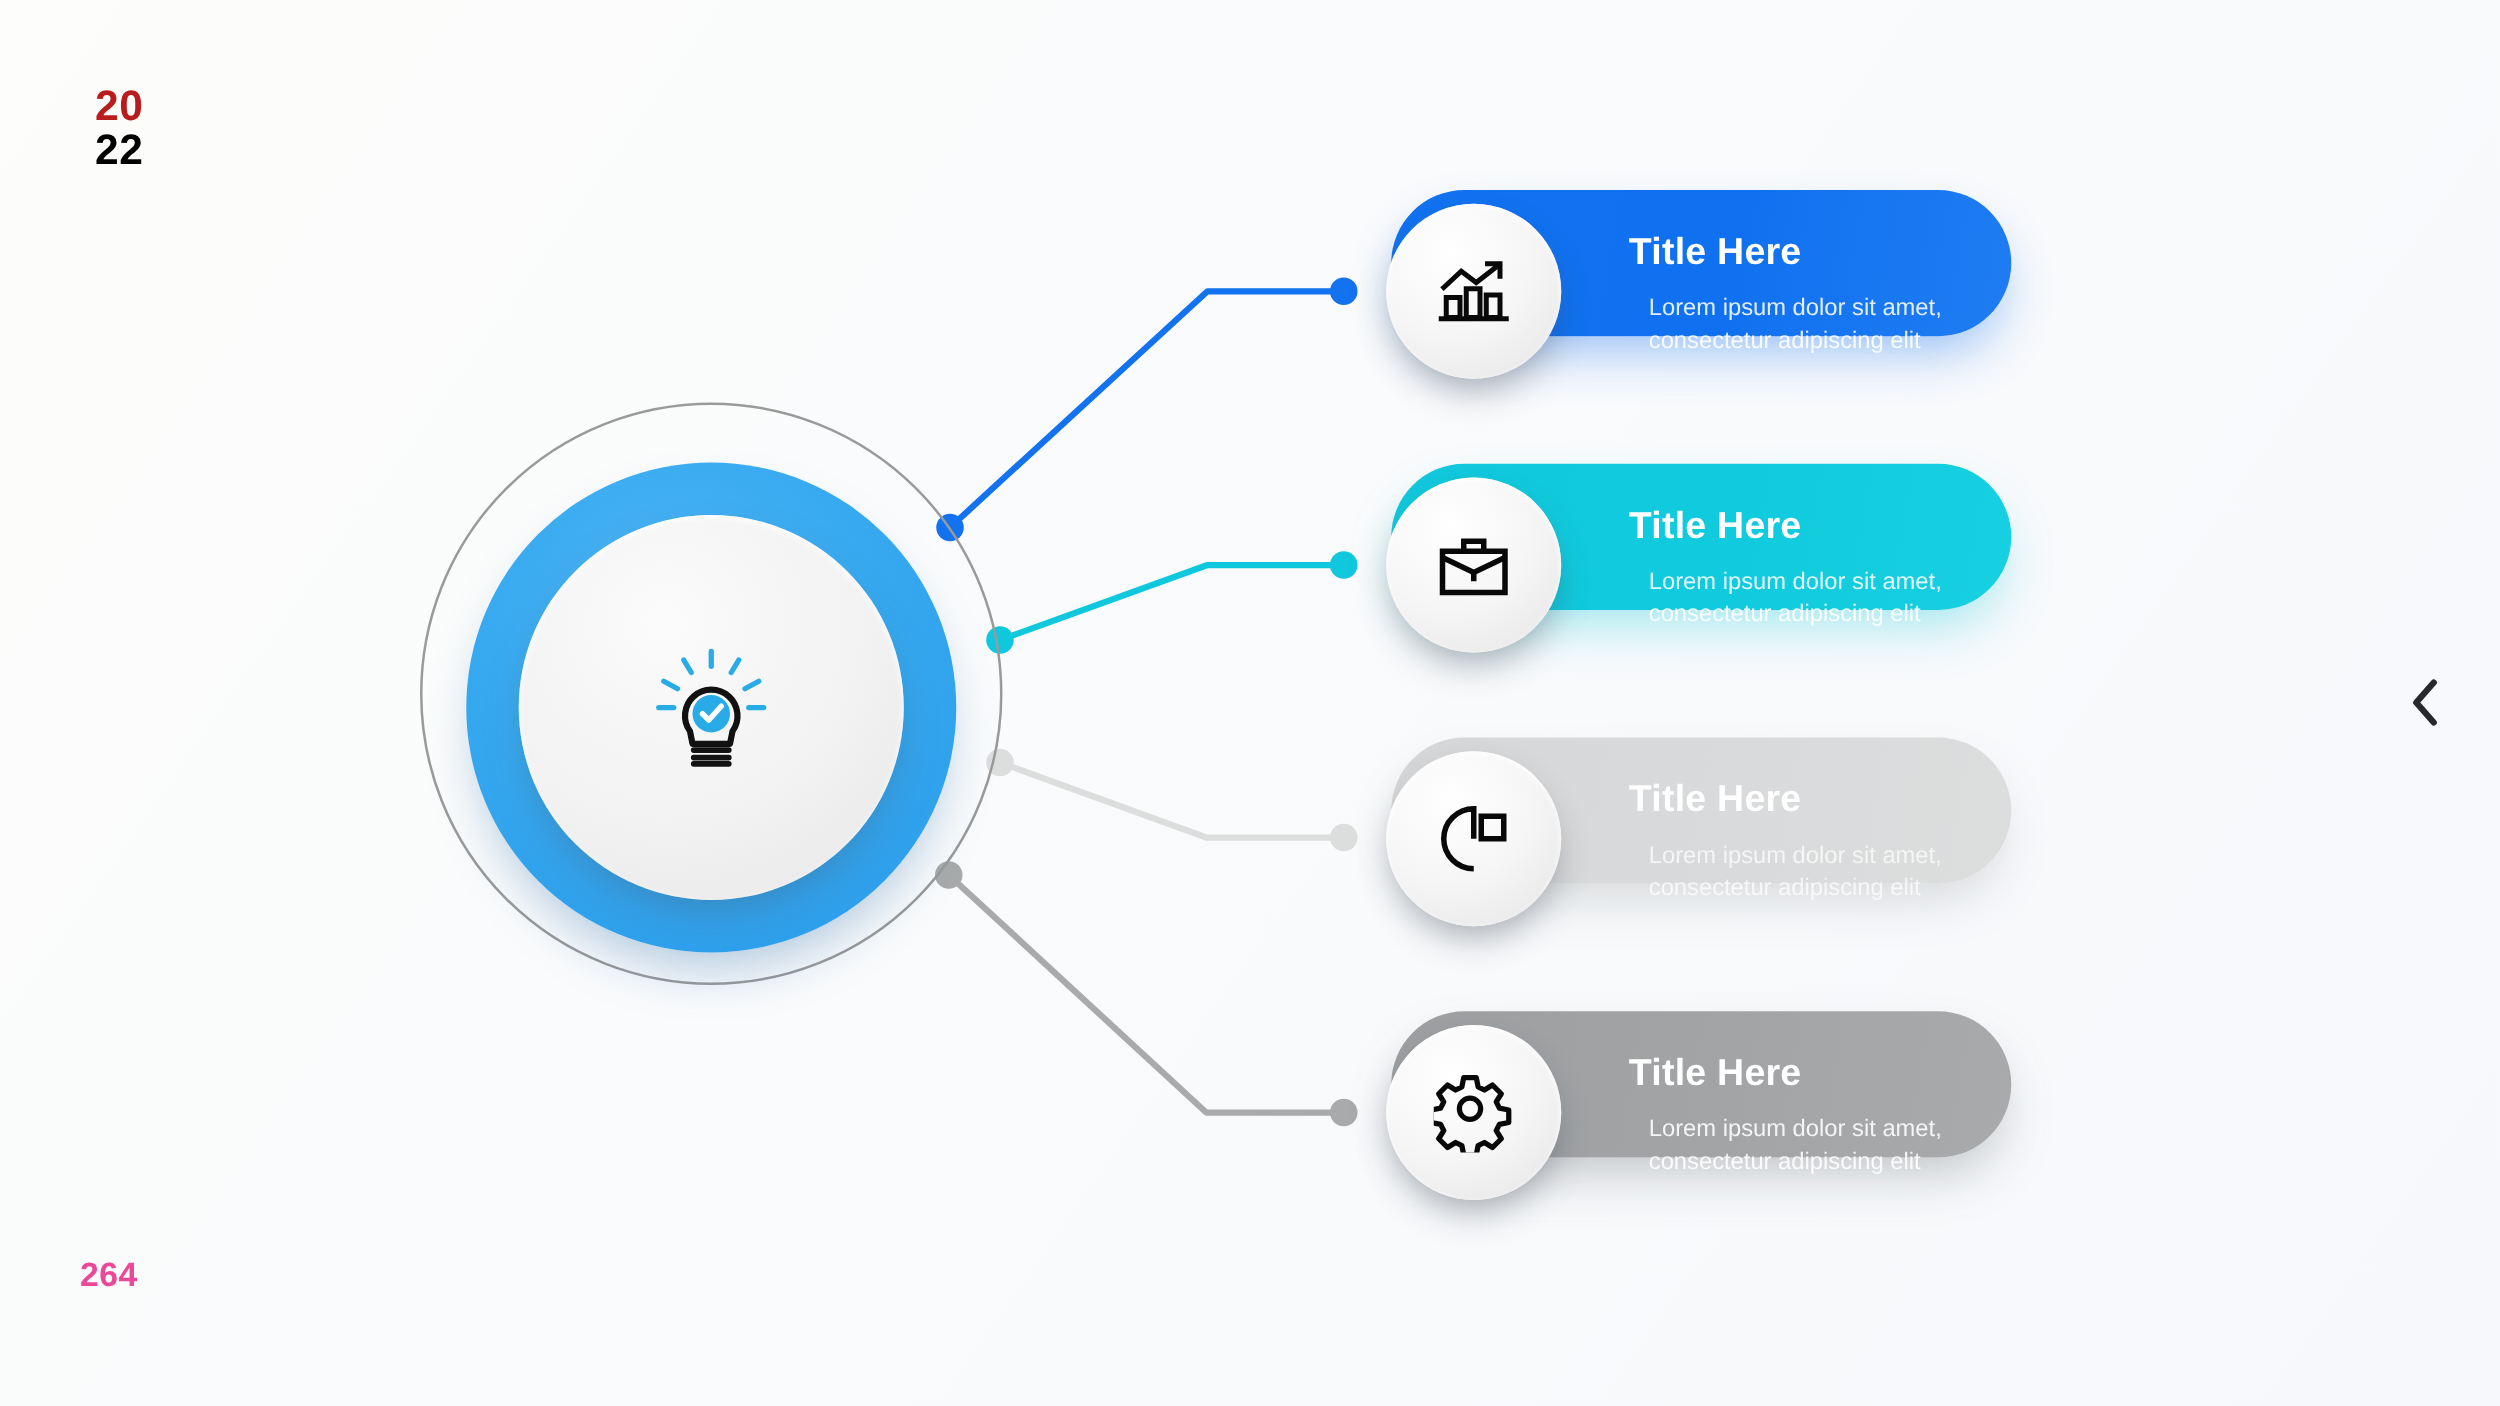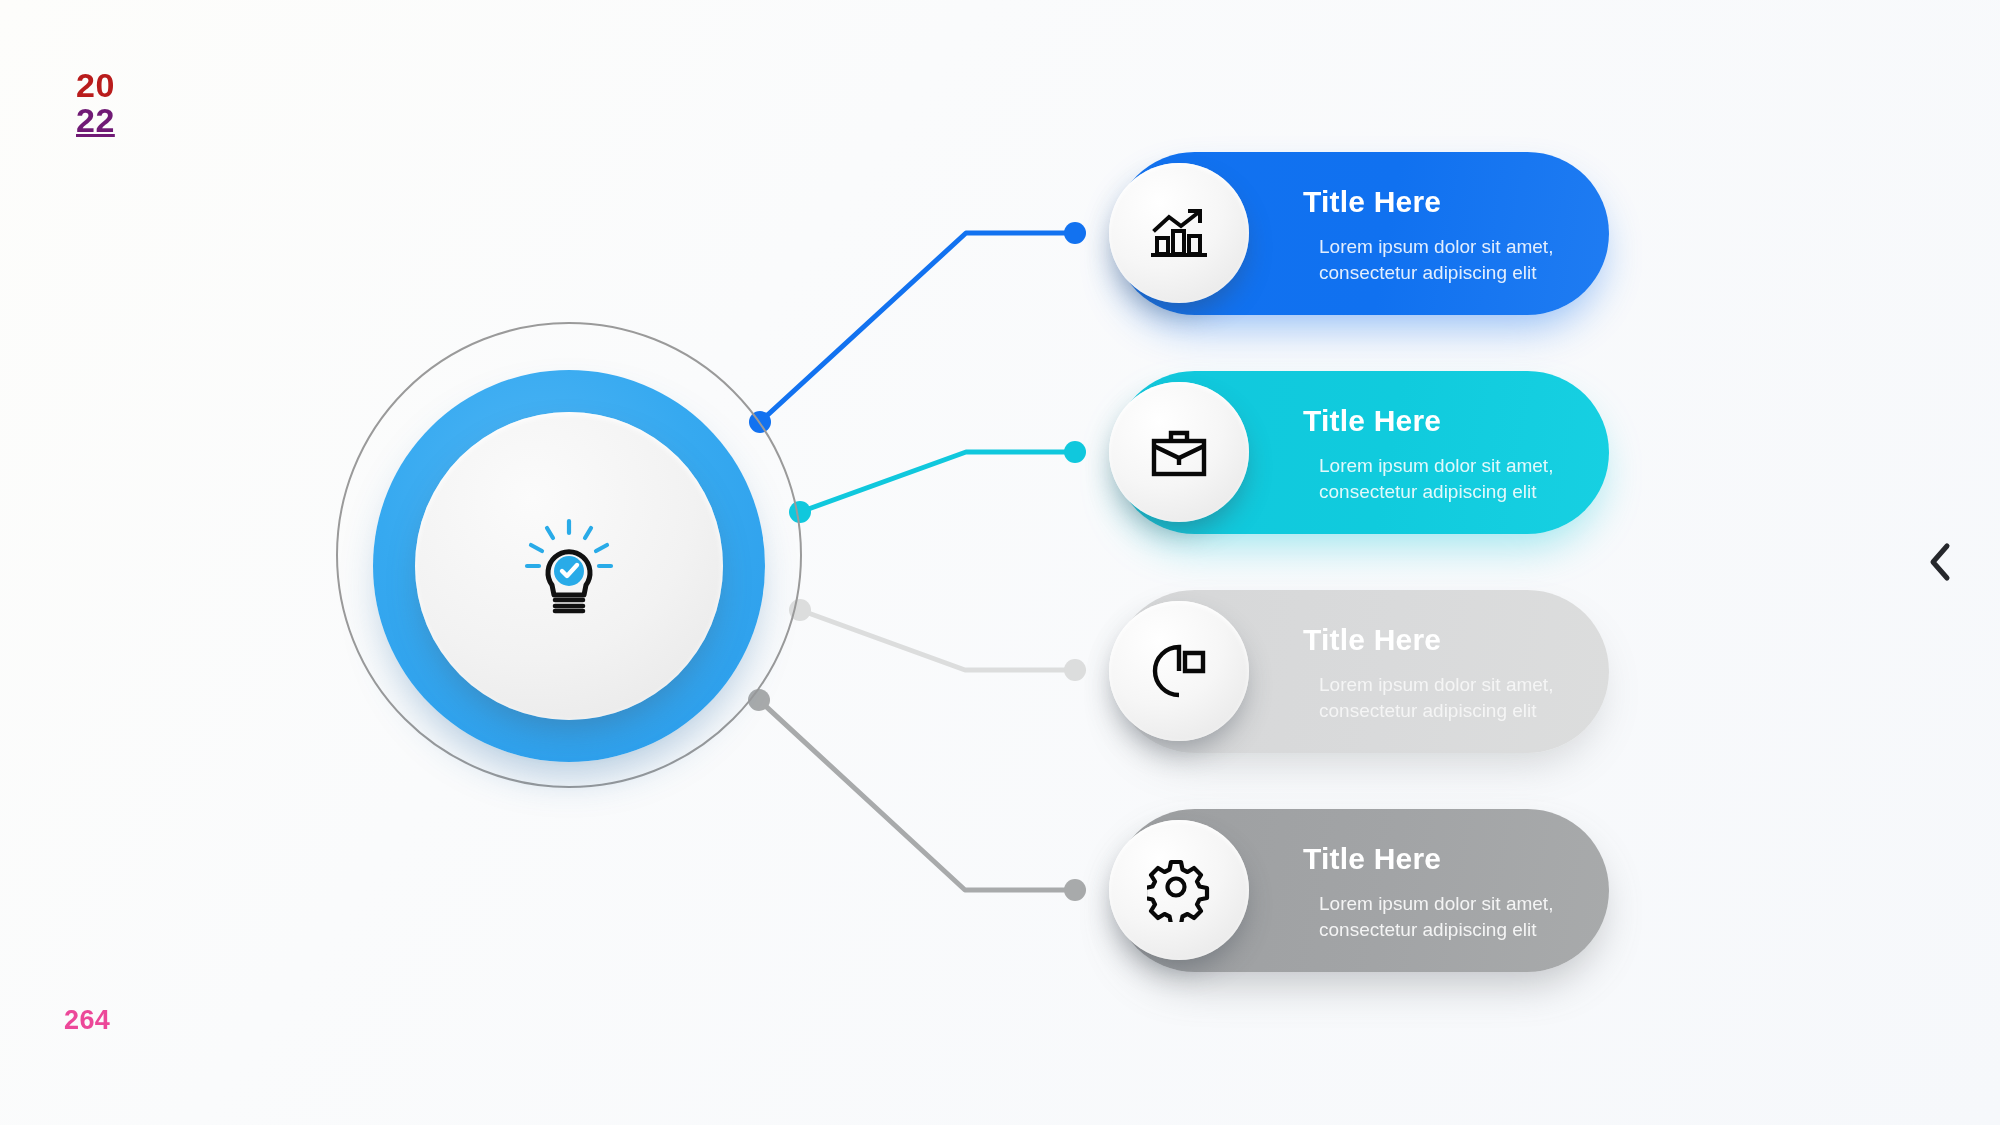--- a/index.html
+++ b/index.html
@@ -24,21 +24,21 @@
   .year {
     position: absolute;
     left: 76px;
     top: 68px;
     line-height: 1.02;
     font-size: 34px;
     font-weight: bold;
     letter-spacing: 0.5px;
   }
   .year-top   { color: #b91c1c; }
-  .year-bottom{ color: #701a75; text-decoration: underline; }
+  .year-bottom{ color: #000000; }
 
   
   .page-num {
     position: absolute;
     left: 64px;
     top: 1005px;
     font-size: 27px;
     font-weight: bold;
     color: #ec4899;
     letter-spacing: 0.4px;
@@ -106,21 +106,21 @@
     width: 2000px;
     height: 1125px;
     pointer-events: none;
   }
 
   
   .card {
     position: absolute;
     left: 1113px;
     width: 496px;
-    height: 163px;
+    height: 117px;
     border-radius: 82px;
     display: flex;
     align-items: center;
   }
   .card-1 { top: 152px;  background: linear-gradient(100deg,#1272f0 0%,#1071f0 55%,#1f7cf2 100%);
             box-shadow: 0 20px 42px -10px rgba(18,114,240,0.45); }
   .card-2 { top: 371px;  background: linear-gradient(100deg,#12c8dd 0%,#10cbdd 55%,#17d0e2 100%);
             box-shadow: 0 20px 42px -10px rgba(16,200,221,0.40); }
   .card-3 { top: 590px;  background: linear-gradient(100deg,#d6d7d8 0%,#d9dadb 55%,#dcdddd 100%);
             box-shadow: 0 20px 42px -12px rgba(120,125,130,0.30); }

